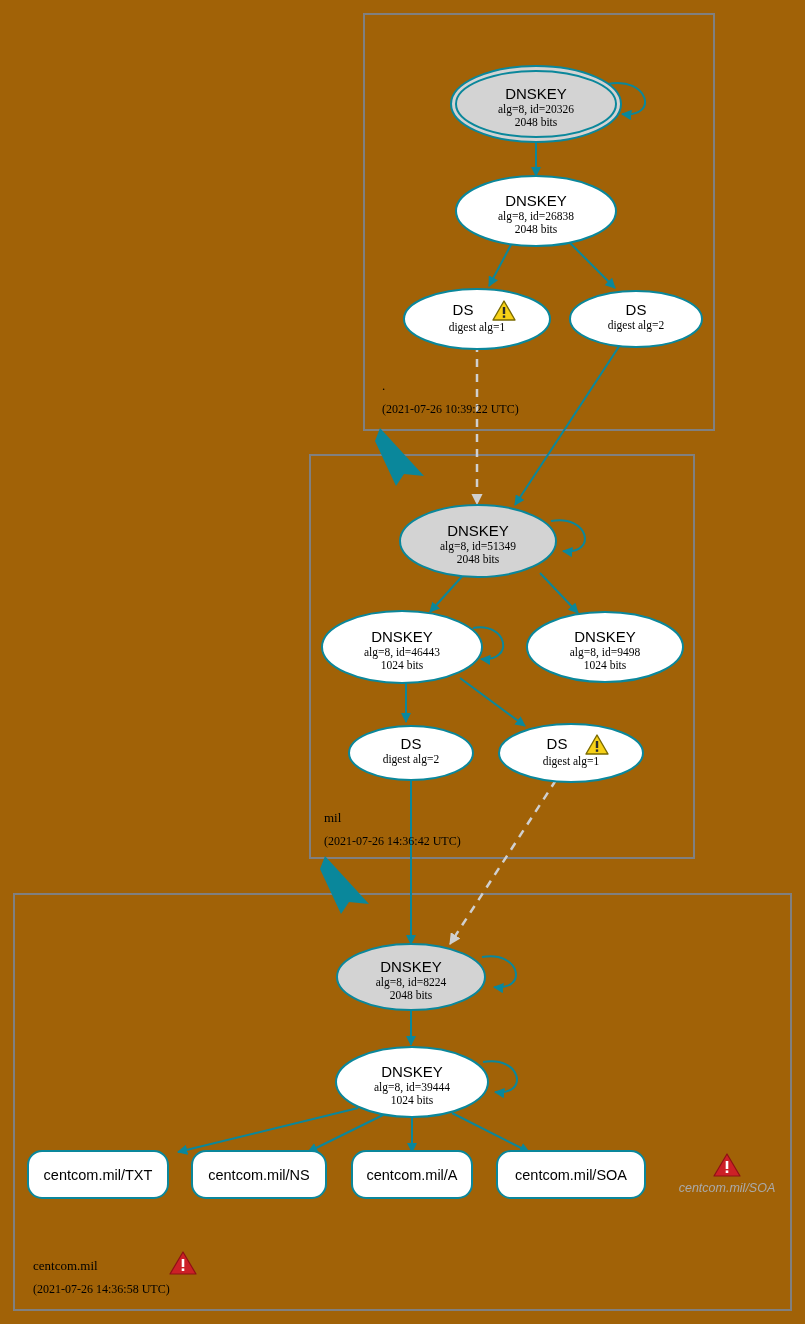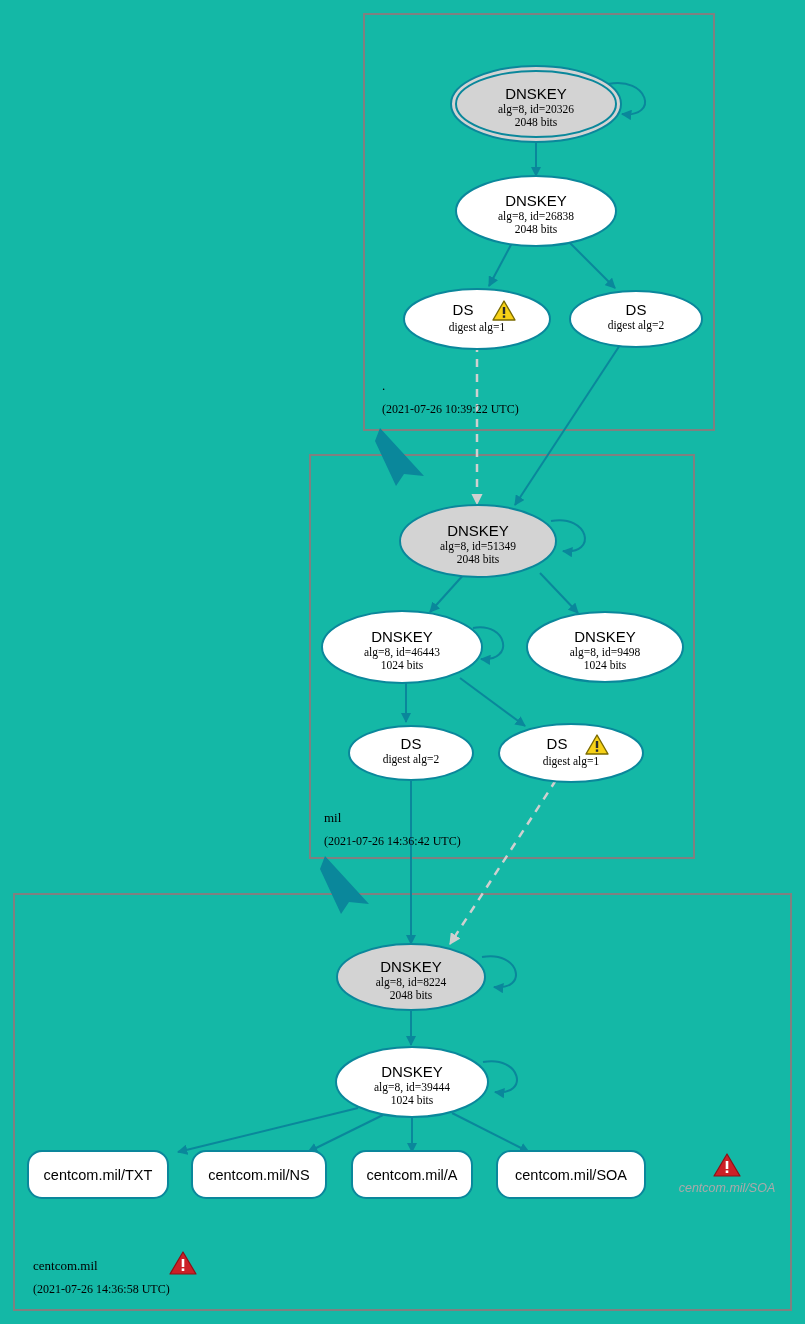--- a/index.html
+++ b/index.html
@@ -5,21 +5,21 @@
   html, body {
     margin: 0;
     padding: 0;
     background: #ffffff;
     font-family: "Liberation Sans", sans-serif;
   }
   #stage {
     position: relative;
     width: 805px;
     height: 1324px;
-    background: #14b8a6;
+    background: #a16207;
     overflow: hidden;
   }
   svg { display: block; }
   .node-title {
     font-family: "Liberation Sans", sans-serif;
     font-size: 15px;
     fill: #000000;
   }
   .node-sub {
     font-family: "Liberation Serif", serif;

